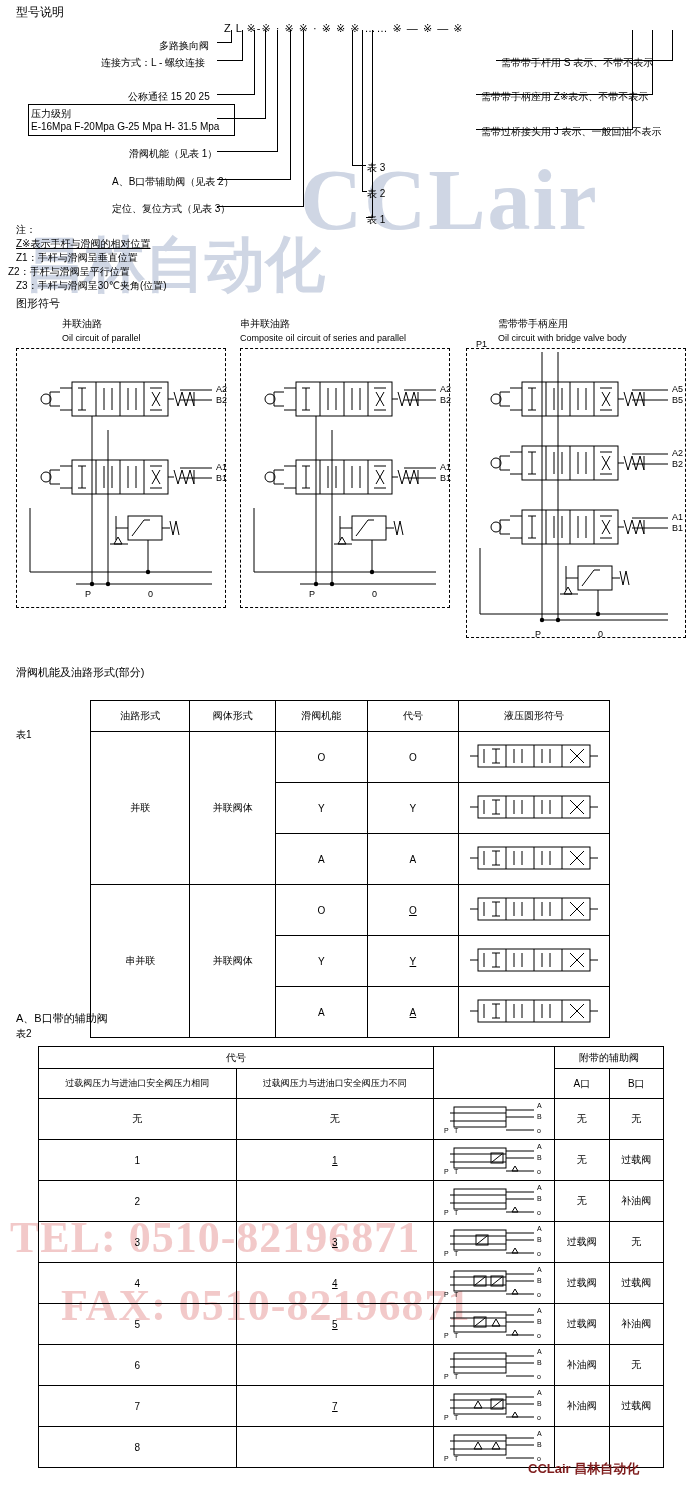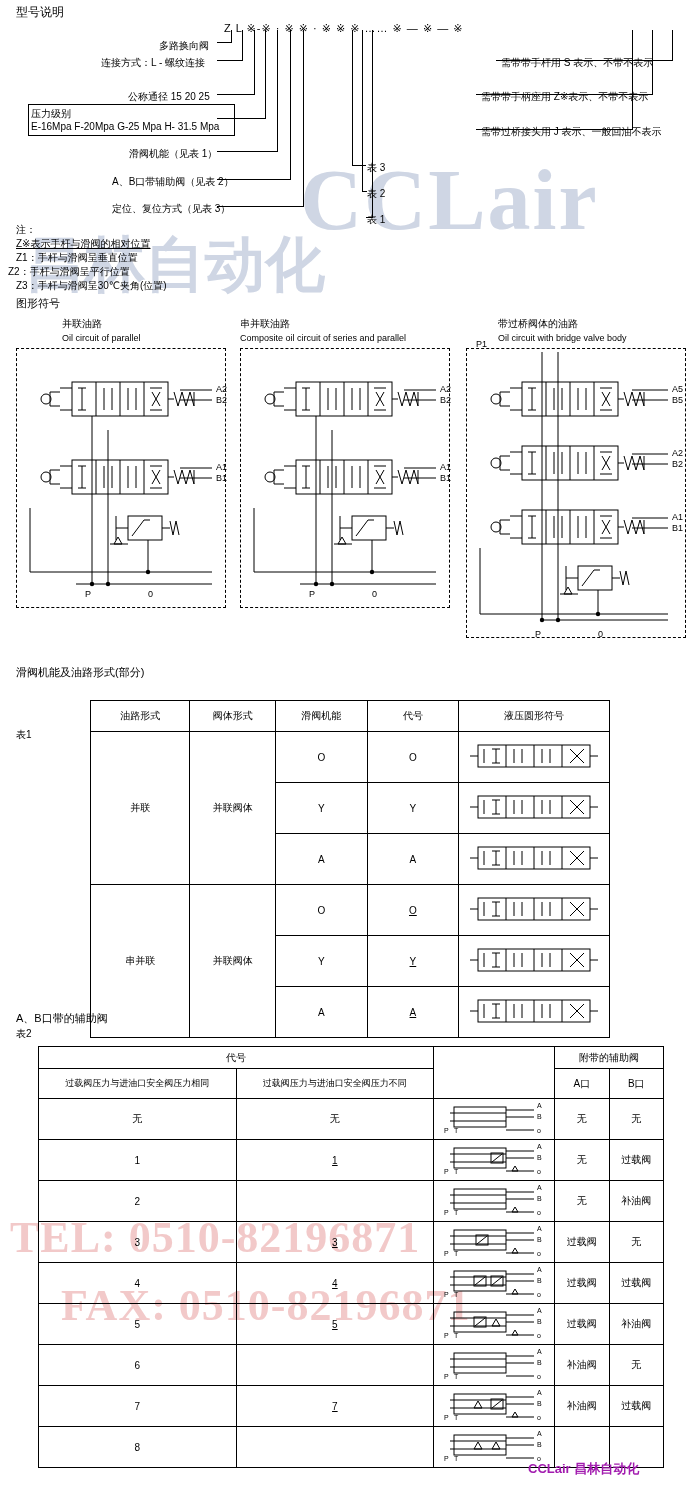--- a/index.html
+++ b/index.html
@@ -33,21 +33,21 @@
   .layer{position:relative;z-index:2;}
 
   
   table{border-collapse:collapse;position:absolute;}
   table td,table th{border:1px solid #000;font-weight:normal;font-size:10px;text-align:center;padding:0;}
   .u{text-decoration:underline;}
 
   .dashbox{position:absolute;border:1px dashed #000;}
   .solidbox{position:absolute;border:1px solid #000;}
 
-  .logo-foot{position:absolute;font-size:13px;font-weight:bold;color:#a21caf;}
+  .logo-foot{position:absolute;font-size:13px;font-weight:bold;color:#7f1d1d;}
 </style>
 </head>
 <body>
 
 <div class="wm-cclair" style="left:300px;top:150px;">CCLair</div>
 <div class="wm-cn" style="left:25px;top:225px;text-align:center;">昌林自动化</div>
 <div class="wm-tel" style="left:10px;top:1212px;">TEL: 0510-82196871</div>
 <div class="wm-tel" style="left:17px;top:1280px;margin-left:44px;">FAX: 0510-82196871</div>
 
 <div class="layer">
@@ -248,21 +248,21 @@
     <circle cx="132" cy="224" r="2.2"></circle>
   </g>
 </svg>
 <div class="t t9" style="left:440px;top:383px;">A2</div>
 <div class="t t9" style="left:440px;top:394px;">B2</div>
 <div class="t t9" style="left:440px;top:461px;">A1</div>
 <div class="t t9" style="left:440px;top:472px;">B1</div>
 <div class="t t9" style="left:309px;top:588px;">P</div>
 <div class="t t9" style="left:372px;top:588px;">0</div>
 
-<div class="t" style="left:498px;top:318px;">带过桥阀体的油路</div>
+<div class="t" style="left:498px;top:318px;">需带带手柄座用</div>
 <div class="t t9" style="left:498px;top:332px;">Oil circuit with bridge valve body</div>
 <div class="dashbox" style="left:466px;top:348px;width:218px;height:288px;"></div>
 
 <svg class="abs" width="218" height="288" style="left:466px;top:348px;" viewBox="0 0 218 288">
   <g stroke="#000" fill="none" stroke-width="1">
 
     <rect x="56" y="34" width="96" height="34"></rect>
     <line x1="80" y1="34" x2="80" y2="68"></line>
     <line x1="104" y1="34" x2="104" y2="68"></line>
     <line x1="128" y1="34" x2="128" y2="68"></line>

